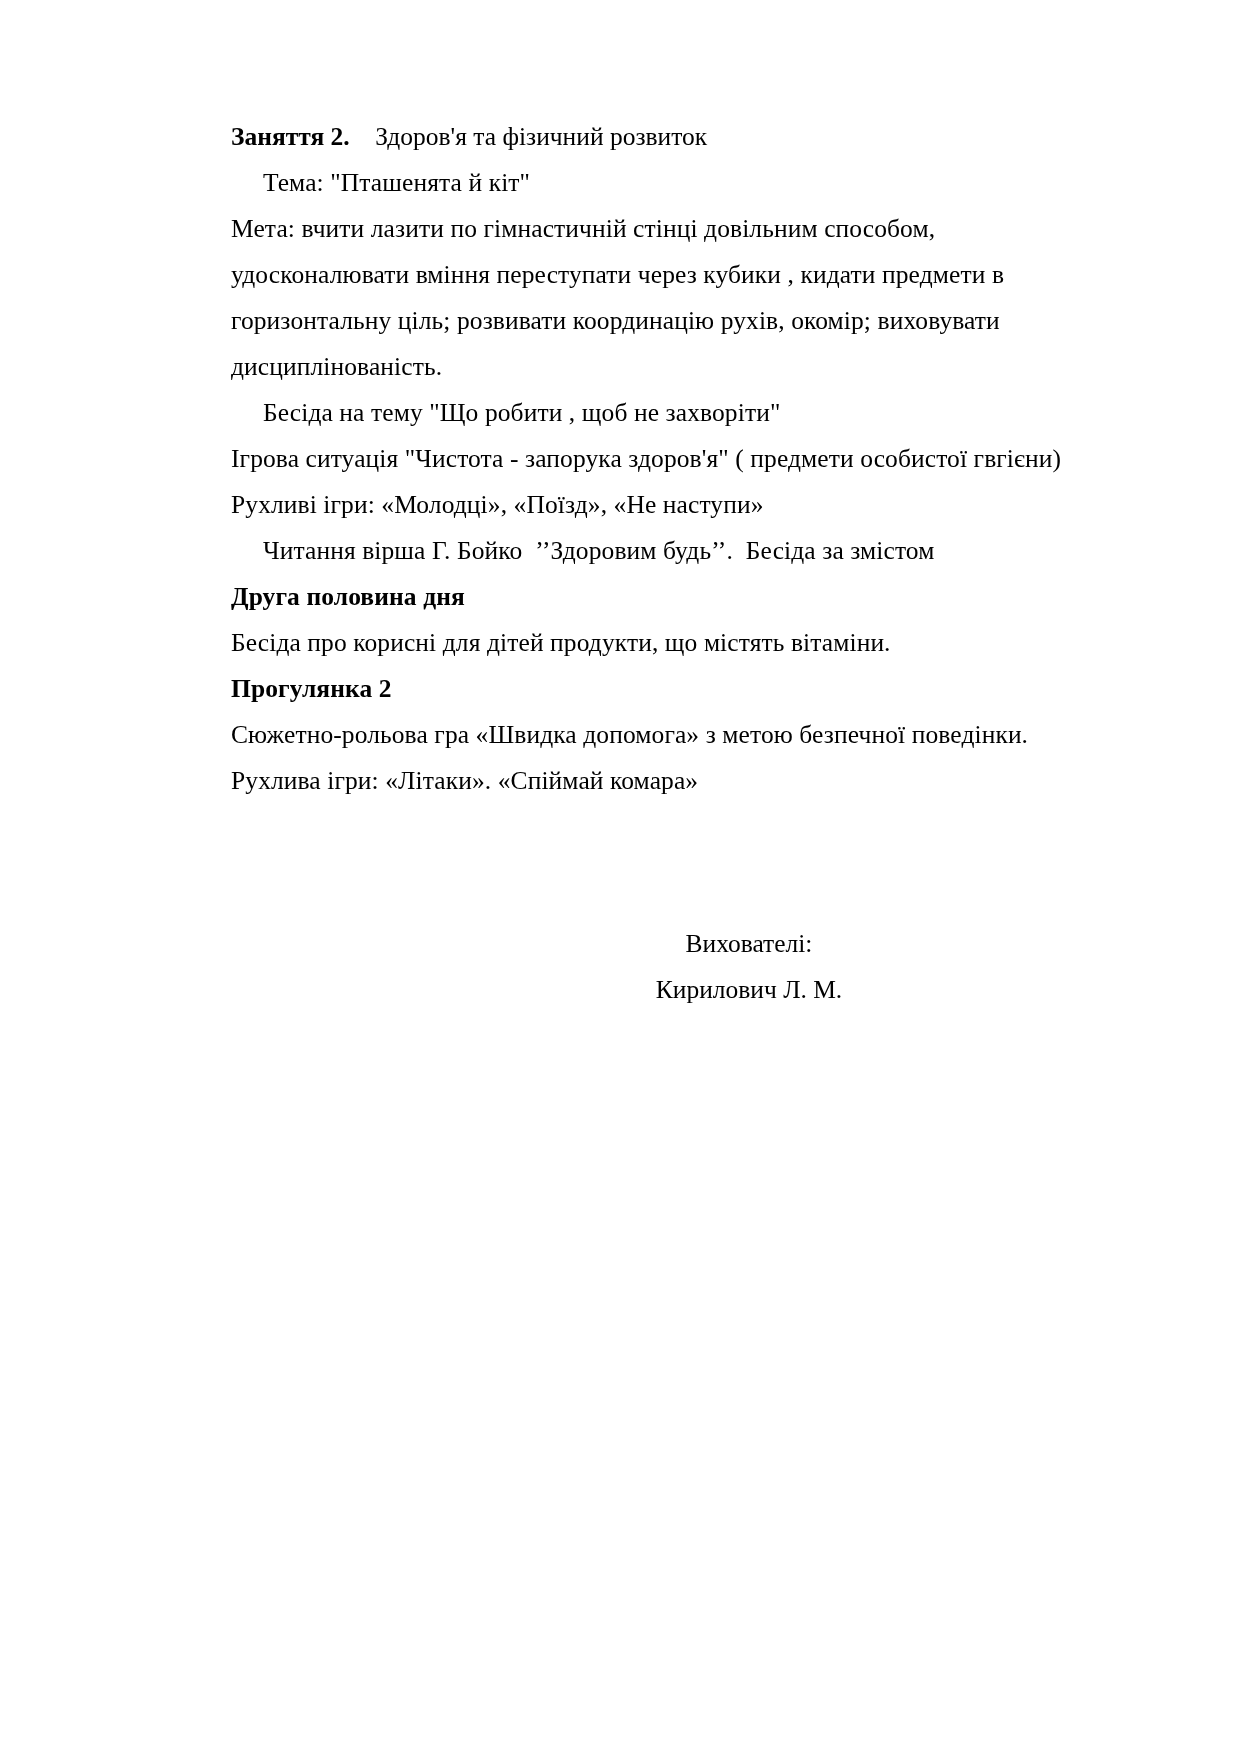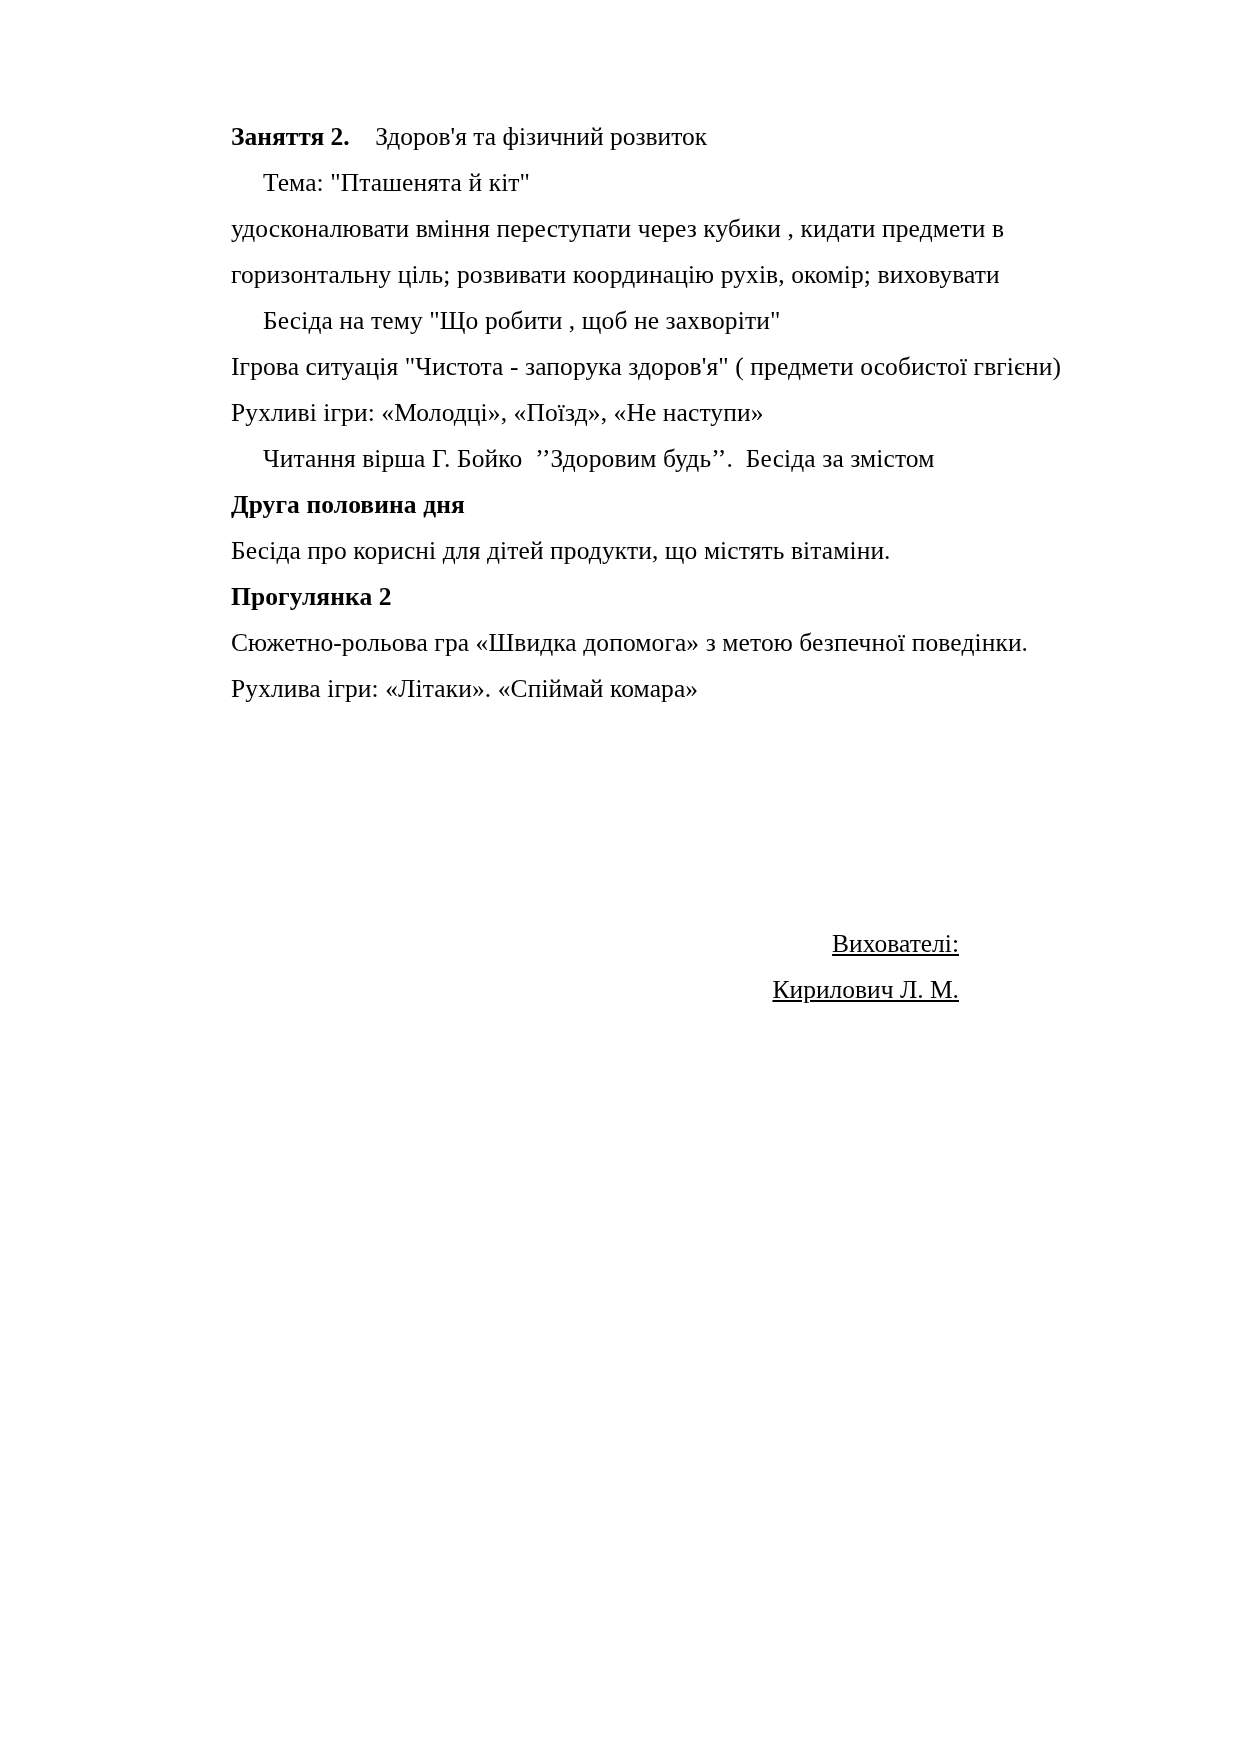--- a/index.html
+++ b/index.html
@@ -54,44 +54,45 @@
 
   .indent-md {
     text-indent: 32px;
   }
 
   .signature-block {
     position: absolute;
     right: 205px;
     top: 905px;
     width: 420px;
-    text-align: right;
-    text-decoration: underline;
+    text-align: center;
   }
 
   .sig-line {
     font-size: 25.5px;
     line-height: 46px;
     margin: 0;
     white-space: pre;
   }
 </style>
 </head>
 <body>
 
 <div class="page">
 
   <div class="content">
 
     <p class="heading-line"><span class="bold">Заняття 2.</span><span>    </span><span>Здоров'я та фізичний розвиток</span></p>
 
     <p class="line indent-md">Тема: "Пташенята й кіт"</p>
 
+    <p class="line">Мета: вчити лазити по гімнастичній стінці довільним способом,</p>
     <p class="line">удосконалювати вміння переступати через кубики , кидати предмети в</p>
     <p class="line">горизонтальну ціль; розвивати координацію рухів, окомір; виховувати</p>
+    <p class="line">дисциплінованість.</p>
 
     <p class="line indent-md">Бесіда на тему "Що робити , щоб не захворіти"</p>
     <p class="line">Ігрова ситуація "Чистота - запорука здоров'я" ( предмети особистої гвгієни)</p>
     <p class="line">Рухливі ігри: «Молодці», «Поїзд», «Не наступи»</p>
 
     <p class="line indent-md">Читання вірша Г. Бойко  ’’Здоровим будь’’.  Бесіда за змістом</p>
     <p class="line bold">Друга половина дня</p>
     <p class="line">Бесіда про корисні для дітей продукти, що містять вітаміни.</p>
 
     <p class="line bold">Прогулянка 2</p>

